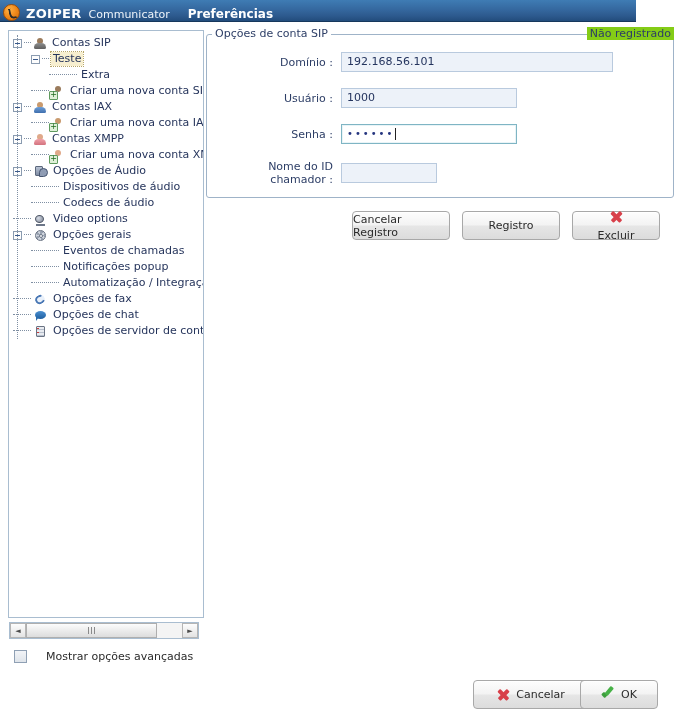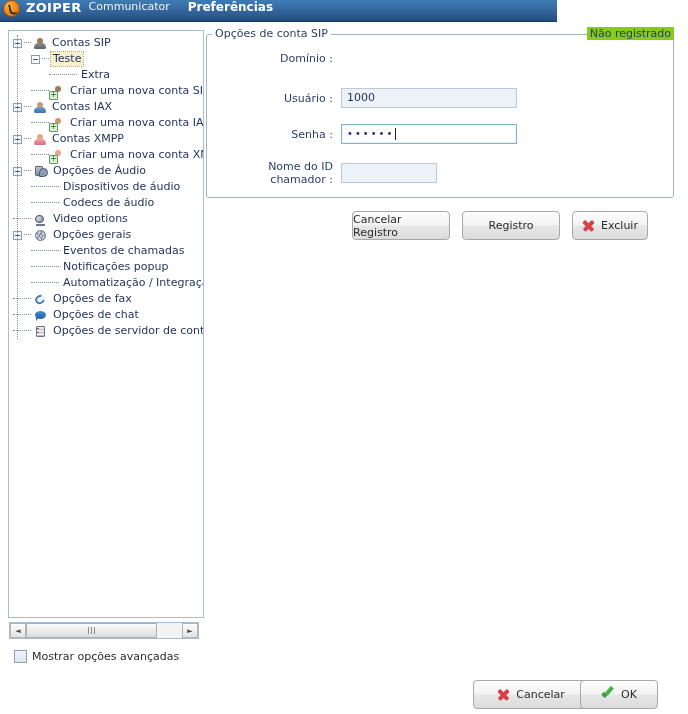--- a/index.html
+++ b/index.html
@@ -15,25 +15,25 @@
     color: #333333;
     position: relative;
     overflow: hidden;
     -webkit-font-smoothing: antialiased;
   }
 
   
   .titlebar {
     position: absolute;
     left: 0; top: 0;
-    width: 557px; height: 22px;
+    width: 636px; height: 22px;
     background: linear-gradient(to bottom, #3f7cb4 0%, #35689f 45%, #2d5a8e 75%, #224c7c 100%);
     border-bottom: 1px solid #16375c;
     display: flex;
-    align-items: flex-start;
+    align-items: flex-end;
     box-sizing: border-box;
   }
   .logo {
     width: 17px; height: 17px;
     margin-left: 3px;
     border-radius: 50%;
     background: radial-gradient(circle at 35% 32%, #ffb347 0%, #f08a1c 48%, #d2690a 100%);
     border: 1px solid #9c4c05;
     box-sizing: border-box;
     position: relative;
@@ -331,21 +331,21 @@
     display: flex; align-items: center;
   }
   .chk {
     width: 13px; height: 13px;
     background: linear-gradient(to bottom,#f2f4f7,#dfe4ea);
     border: 1px solid #8fa0b4;
     box-sizing: border-box;
     flex: none;
   }
   .adv-label {
-    margin-left: 5px;
+    margin-left: 19px;
     font-size: 11px;
     color: #2b2b2b;
   }
 
   
   .groupbox {
     position: absolute;
     left: 206px; top: 34px;
     width: 468px; height: 164px;
     border: 1px solid #9fb3c8;
@@ -616,20 +616,21 @@
   <div class="chk"></div>
   <span class="adv-label">Mostrar opções avançadas</span>
 </div>
 
 <div class="groupbox"></div>
 <div class="gb-title">Opções de conta SIP</div>
 <div class="gb-status">Não registrado</div>
 <div id="fields-root">
     <div class="field-row" style="left: 216px; top: 52px;">
       <div class="field-label">Domínio :</div>
+      <div class="field-input" style="width: 272px;">192.168.56.101</div>
     </div>
     <div class="field-row" style="left: 216px; top: 88px;">
       <div class="field-label">Usuário :</div>
       <div class="field-input" style="width: 176px;">1000</div>
     </div>
     <div class="field-row" style="left: 216px; top: 124px;">
       <div class="field-label">Senha :</div>
       <div class="field-input focused" style="width: 176px; display: flex; align-items: center;">
         <span class="pw-dots">••••••</span>
         <span class="caret"></span>
@@ -641,21 +642,21 @@
     </div>
   </div>
 
 <div id="account-buttons-root">
     <div class="btn" style="left: 352px; top: 211px; width: 98px;">
       <span>Cancelar Registro</span>
     </div>
     <div class="btn" style="left: 462px; top: 211px; width: 98px;">
       <span>Registro</span>
     </div>
-    <div class="btn" style="left: 572px; top: 211px; width: 76px;">
+    <div class="btn" style="left: 572px; top: 211px; width: 88px; flex-direction: column;">
       <span class="icon-x"></span>
       <span>Excluir</span>
     </div>
   </div>
 
 <div id="dialog-buttons-root">
     <div class="btn" style="left: 473px; top: 680px; width: 116px;">
       <span class="icon-x"></span>
       <span>Cancelar</span>
     </div>

